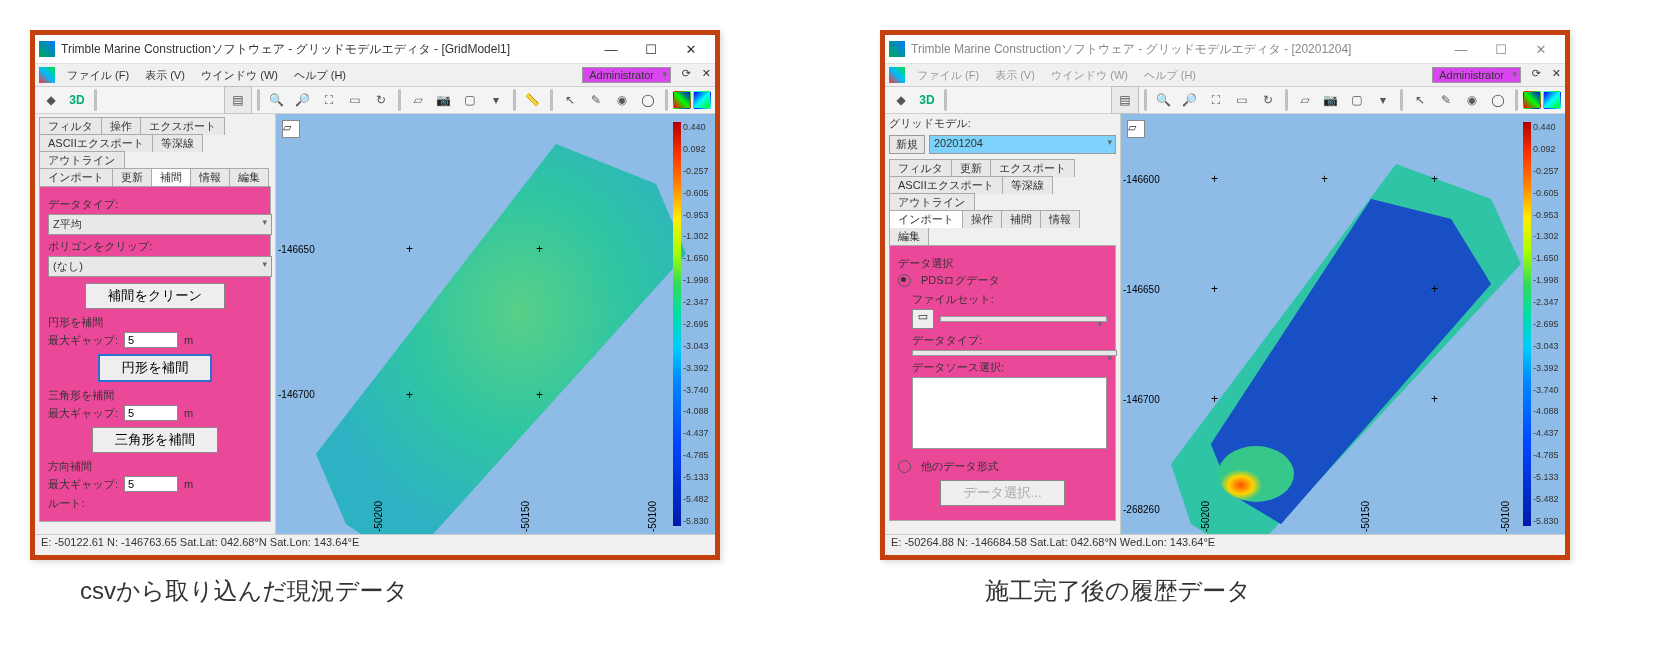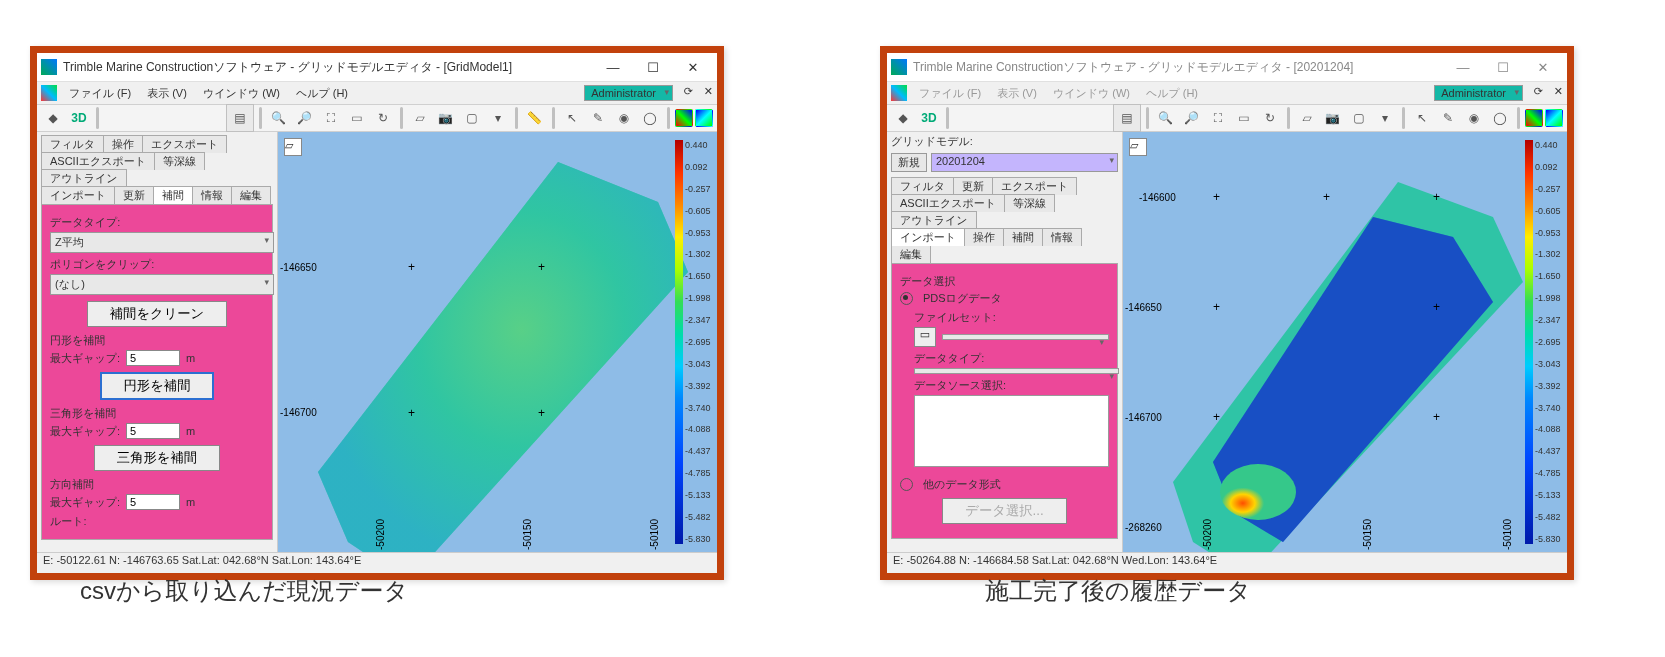--- a/index.html
+++ b/index.html
@@ -10,25 +10,24 @@
   color: #333;
 }
 .stage {
   width: 1665px;
   height: 657px;
   position: relative;
 }
 .window {
   position: absolute;
   background: #f0f0f0;
-  border: 7px solid #c2410c;
+  border: 5px solid #c2410c;
   box-shadow: 2px 2px 6px rgba(0,0,0,0.15);
   display: flex;
   flex-direction: column;
-  margin-top: 16px;
 }
 .window.left  { left: 30px;  top: 30px; width: 680px; height: 520px; }
 .window.right { left: 880px; top: 30px; width: 680px; height: 520px; }
 .window.inactive .titlebar { color: #888; }
 
 .caption {
   position: absolute;
   font-size: 24px;
   color: #333;
 }
@@ -55,21 +54,21 @@
   background: #f0f0f0;
   display: flex;
   align-items: center;
   padding: 0 4px;
   border-bottom: 1px solid #d0d0d0;
   text-align: right;
 }
 .menubar .mbtn { padding:2px 8px; }
 .menubar .gap { flex:1; }
 .menubar .adminbox {
-  border:1px solid #999; background:#14b8a6; padding:1px 16px 1px 6px;
+  border:1px solid #999; background:#d946ef; padding:1px 16px 1px 6px;
   position:relative;
 }
 .menubar .adminbox::after { content:"▾"; position:absolute; right:3px; top:1px; font-size:9px; color:#666; }
 .menubar .smicon { width:16px; height:16px; margin-left:4px; }
 
 
 .toolbar {
   height: 26px;
   background: #f4f4f4;
   border-bottom:1px solid #d0d0d0;
@@ -85,21 +84,21 @@
 
 .body { flex:1; display:flex; overflow:hidden; min-height:0; }
 .sidepanel { width:240px; background:#f0f0f0; border-right:1px solid #ccc; display:flex; flex-direction:column; overflow-y:auto; }
 .right .sidepanel { width:235px; }
 .viewport { flex:1; background:#8ebce7; position:relative; overflow:hidden; }
 
 
 .gridlabel { padding:2px 4px; }
 .gridrow { display:flex; padding:2px 4px; gap:4px; }
 .gridrow .btn-new { border:1px solid #999; background:#e7e7e7; padding:1px 6px; }
-.gridrow .combo { flex:1; border:1px solid #999; background:#c4b5fd; padding:1px 4px; position:relative; }
+.gridrow .combo { flex:1; border:1px solid #999; background:#7dd3fc; padding:1px 4px; position:relative; }
 .gridrow .combo::after { content:"▾"; position:absolute; right:3px; top:1px; font-size:9px; color:#666; }
 
 
 .tabs { margin:4px 4px 0; }
 .tabrow { display:flex; flex-wrap:wrap; }
 .tab {
   border:1px solid #aaa; border-bottom:none; background:#e8e8e8;
   padding:1px 8px; font-size:11px; margin-right:-1px; margin-top:-1px;
   white-space:nowrap;
 }
@@ -429,21 +428,21 @@
           </defs>
 
           <polygon points="20,360 75,395 350,100 320,35 225,0 0,300" fill="#2fc4a6"></polygon>
 
           <polygon points="60,330 110,360 320,120 280,55 200,35 40,280" fill="#1e5fd8"></polygon>
           <polygon points="60,330 110,360 320,120 280,55 200,35 40,280" fill="#123fb0" opacity="0.5"></polygon>
 
           <ellipse cx="85" cy="310" rx="38" ry="28" fill="url(#g2)"></ellipse>
         </svg>
 
-        <div class="coord" style="left:16px; top:60px;">-146600</div>
+        <div class="coord" style="left:2px; top:60px;">-146600</div>
         <div class="coord" style="left:2px; top:170px;">-146650</div>
         <div class="coord" style="left:2px; top:280px;">-146700</div>
         <div class="coord" style="left:2px; top:390px;">-268260</div>
         <div class="coord" style="left:90px;  bottom:2px; transform:rotate(-90deg); transform-origin:left bottom;">-50200</div>
         <div class="coord" style="left:250px; bottom:2px; transform:rotate(-90deg); transform-origin:left bottom;">-50150</div>
         <div class="coord" style="left:390px; bottom:2px; transform:rotate(-90deg); transform-origin:left bottom;">-50100</div>
         <div class="plus" style="left:90px;  top:58px;">+</div>
         <div class="plus" style="left:200px; top:58px;">+</div>
         <div class="plus" style="left:310px; top:58px;">+</div>
         <div class="plus" style="left:90px;  top:168px;">+</div>

